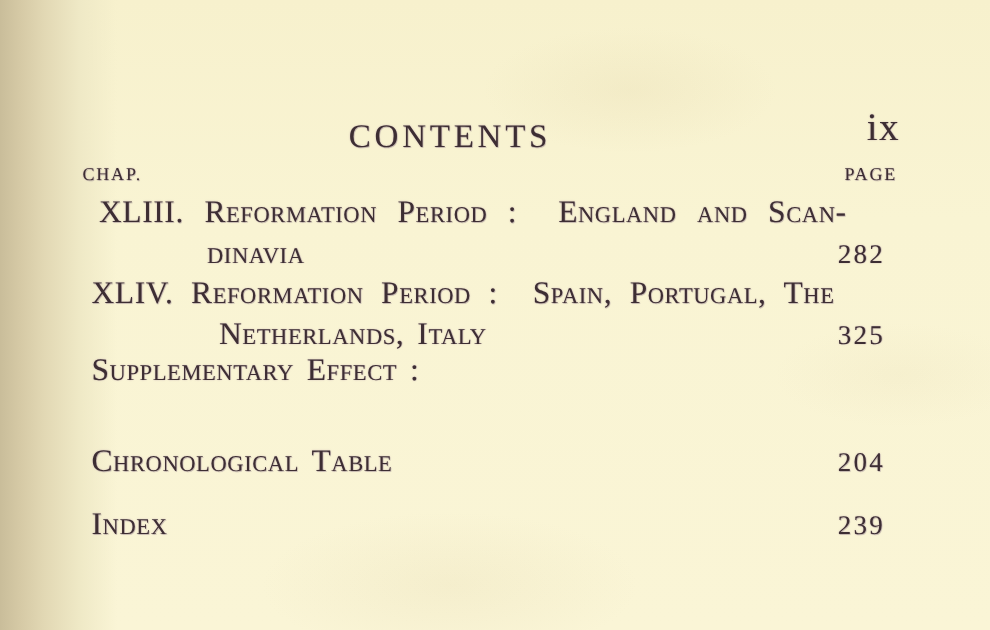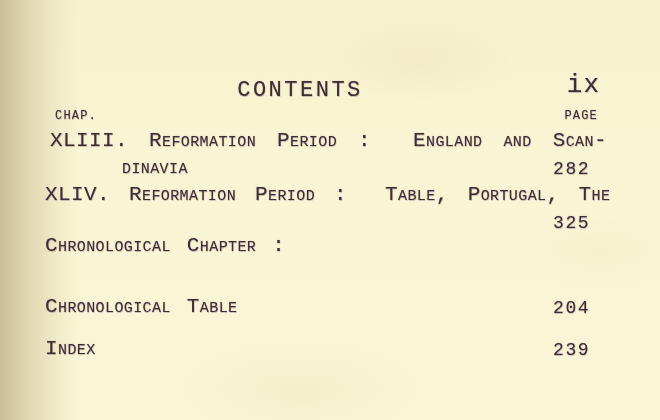--- a/index.html
+++ b/index.html
@@ -6,21 +6,20 @@
   body {
     width: 660px; height: 420px;
     font-family: "Liberation Serif", "DejaVu Serif", serif;
     overflow: hidden;
   }
   #book-page {
     position: relative;
     width: 660px; height: 420px;
     background: linear-gradient(180deg, #f7f1cd 0%, #f9f4d3 35%, #faf5d6 100%);
     overflow: hidden;
-    font-family: Liberation Mono, monospace;
   }
   
   #gutter-shading {
     position: absolute; left: 0; top: 0; bottom: 0; width: 78px;
     background: linear-gradient(90deg,
       #c9bd9a 0%, #d6caa6 18%, #e2d8b4 38%, #efe9c6 68%, rgba(249,244,211,0) 100%);
   }
   
   #paper-texture {
     position: absolute; inset: 0;
@@ -50,21 +49,21 @@
   }
   #chap-head { top: 109px; left: 55px; }
   #page-head { top: 109px; right: 62px; }
   .toc-line {
     position: absolute; left: 0; right: 0; height: 24px;
     font-size: 21px; line-height: 24px;
     font-variant: small-caps;
     letter-spacing: 0.4px; word-spacing: 3px;
     white-space: pre;
   }
-  .toc-line .entry-text { position: absolute; top: 0; white-space: pre; }
+  .toc-line .entry-text { position: absolute; top: 0; white-space: pre; margin-left: 16px; }
   .toc-line .pageno {
     position: absolute; top: 3px; right: 70px;
     font-size: 18px; line-height: 21px;
     font-variant: normal; letter-spacing: 1.5px;
   }
   
   .l1 { top: 129px; } .l1 .entry-text { left: 50px;  word-spacing: 8px; }
   .l2 { top: 156px; padding-left: 16px; } .l2 .entry-text { left: 122px; }
   .l3 { top: 183px; } .l3 .entry-text { left: 45px;  word-spacing: 6px; }
   .l4 { top: 210px; } .l4 .entry-text { left: 130px; }
@@ -93,30 +92,31 @@
     <span class="entry-text ink">XLIII. Reformation Period :  England and Scan-</span>
     <span class="pageno ink"></span>
   </div>
 
   <div class="toc-line l2">
     <span class="entry-text ink">dinavia</span>
     <span class="pageno ink">282</span>
   </div>
 
   <div class="toc-line l3">
-    <span class="entry-text ink">XLIV. Reformation Period :  Table, Portugal, The</span>
+    <span class="entry-text ink">XLIV. Reformation Period :  Spain, Portugal, The</span>
     <span class="pageno ink"></span>
   </div>
 
   <div class="toc-line l4">
+    <span class="entry-text ink">Netherlands, Italy</span>
     <span class="pageno ink">325</span>
   </div>
 
   <div class="toc-line l5">
-    <span class="entry-text ink">Chronological Chapter :</span>
+    <span class="entry-text ink">Supplementary Effect :</span>
     <span class="pageno ink"></span>
   </div>
 
 
   <div class="toc-line l7">
     <span class="entry-text ink">Chronological Table</span>
     <span class="pageno ink">204</span>
   </div>
 
   <div class="toc-line l8">

